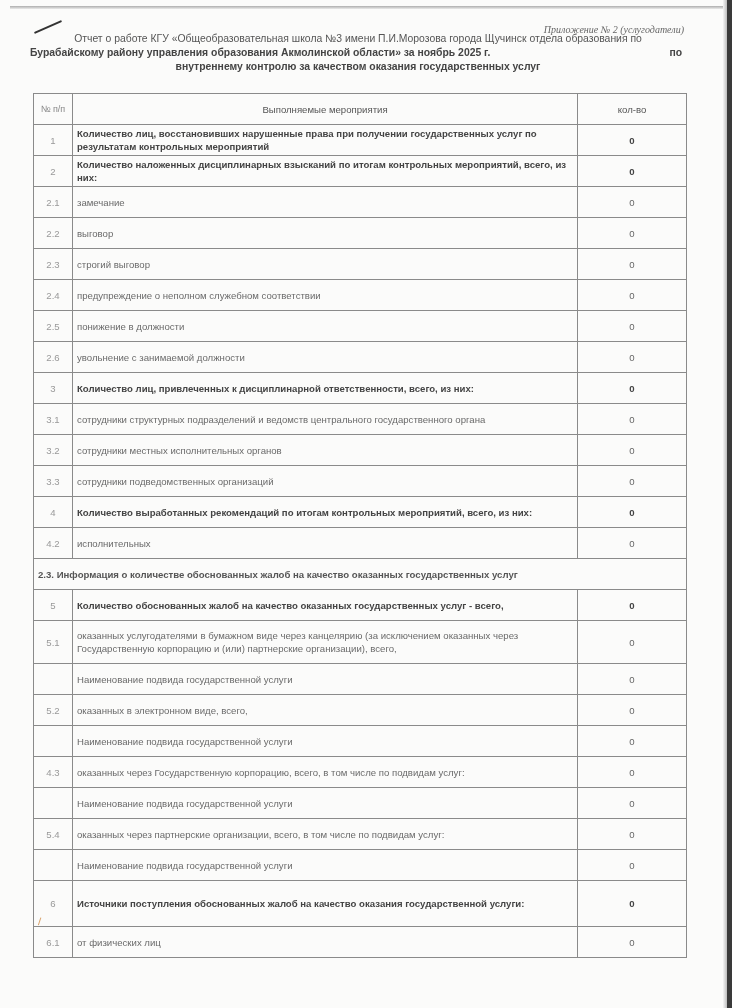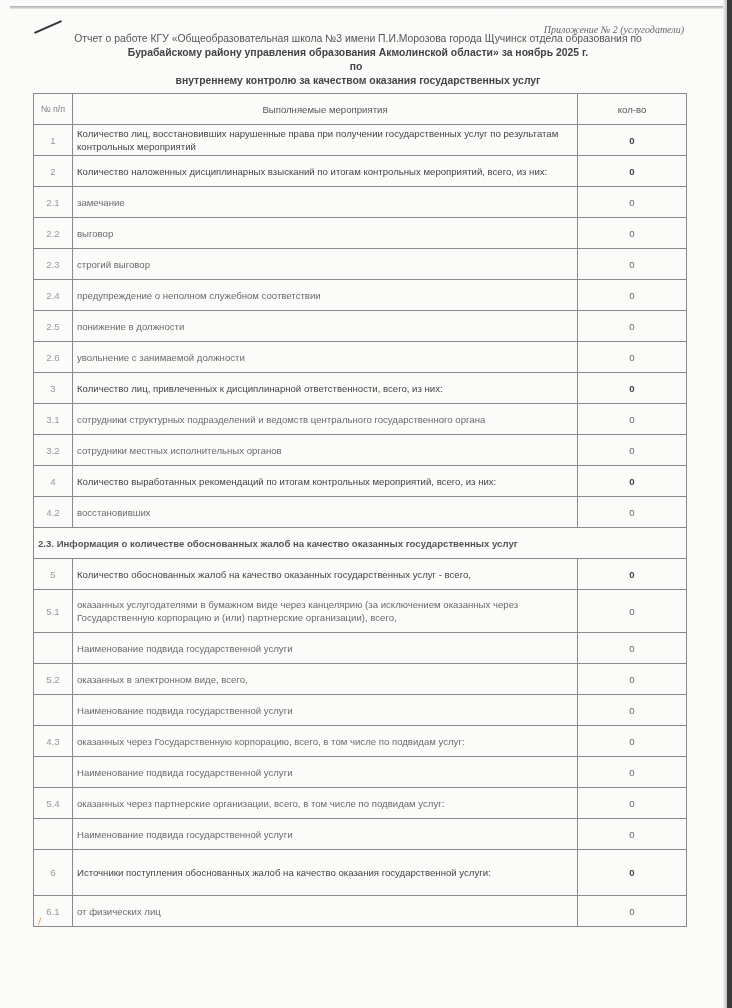--- a/index.html
+++ b/index.html
@@ -28,40 +28,40 @@
   }
   .appendix {
     position: absolute; right: 48px; top: 24px;
     font-size: 10px; font-style: italic; color: #666; font-family: Liberation Serif, serif;
   }
   .title {
     position: absolute; left: 30px; top: 32px; width: 656px;
     font-size: 10.4px; line-height: 14px; text-align: center; color: #555;
   }
   .title b { color: #444; }
-  .title .row2 { display: flex; justify-content: space-between; flex-direction: column; }
+  .title .row2 { display: flex; justify-content: space-between; }
   .title .po { padding-right: 4px; }
 
   table.report {
     position: absolute; left: 33px; top: 93px; width: 653px;
     border-collapse: collapse; table-layout: fixed;
     font-size: 9.6px;
   }
   table.report td, table.report th {
     border: 1px solid #8a8a8a;
     padding: 0 4px;
     vertical-align: middle;
   }
   col.c1 { width: 39px; } col.c2 { width: 505px; } col.c3 { width: 109px; }
   th { font-weight: normal; color: #555; height: 30px; }
   th.num { color: #888; font-size: 9px; }
   td.num { text-align: center; color: #999; }
   td.qty { text-align: center; color: #666; border-left: 1.4px solid #555 !important; }
   th.qty { border-left: 1.4px solid #555 !important; }
-  tr.bold td.desc { color: #444; font-weight: normal; }
+  tr.bold td.desc { color: #444; font-weight: bold; }
   tr.bold td.qty { font-weight: bold; color: #444; }
   td.desc { color: #6a6a6a; line-height: 13px; }
   tr.h30 td { height: 30px; }
   tr.h42 td { height: 42px; }
   tr.h45 td { height: 45px; }
   tr.section td {
     height: 30px; font-weight: bold; color: #555;
   }
   .tick {
     position: absolute; left: 39px; top: 918px; width: 4px; height: 8px;
@@ -149,28 +149,33 @@
       <tr class="h30">
         <td class="num">3.1</td>
         <td class="desc">сотрудники структурных подразделений и ведомств центрального государственного органа</td>
         <td class="qty">0</td>
       </tr>
       <tr class="h30">
         <td class="num">3.2</td>
         <td class="desc">сотрудники местных исполнительных органов</td>
         <td class="qty">0</td>
       </tr>
+      <tr class="h30">
+        <td class="num">3.3</td>
+        <td class="desc">сотрудники подведомственных организаций</td>
+        <td class="qty">0</td>
+      </tr>
       <tr class="bold h30">
         <td class="num">4</td>
         <td class="desc">Количество выработанных рекомендаций по итогам контрольных мероприятий, всего, из них:</td>
         <td class="qty">0</td>
       </tr>
       <tr class="h30">
         <td class="num">4.2</td>
-        <td class="desc">восстановивших</td>
+        <td class="desc">исполнительных</td>
         <td class="qty">0</td>
       </tr>
     </tbody>
   <tbody>
     <tr class="section">
       <td colspan="3">2.3. Информация о количестве обоснованных жалоб на качество оказанных государственных услуг</td>
     </tr>
   </tbody>
   <tbody id="tbody2">
       <tr class="bold h30">

